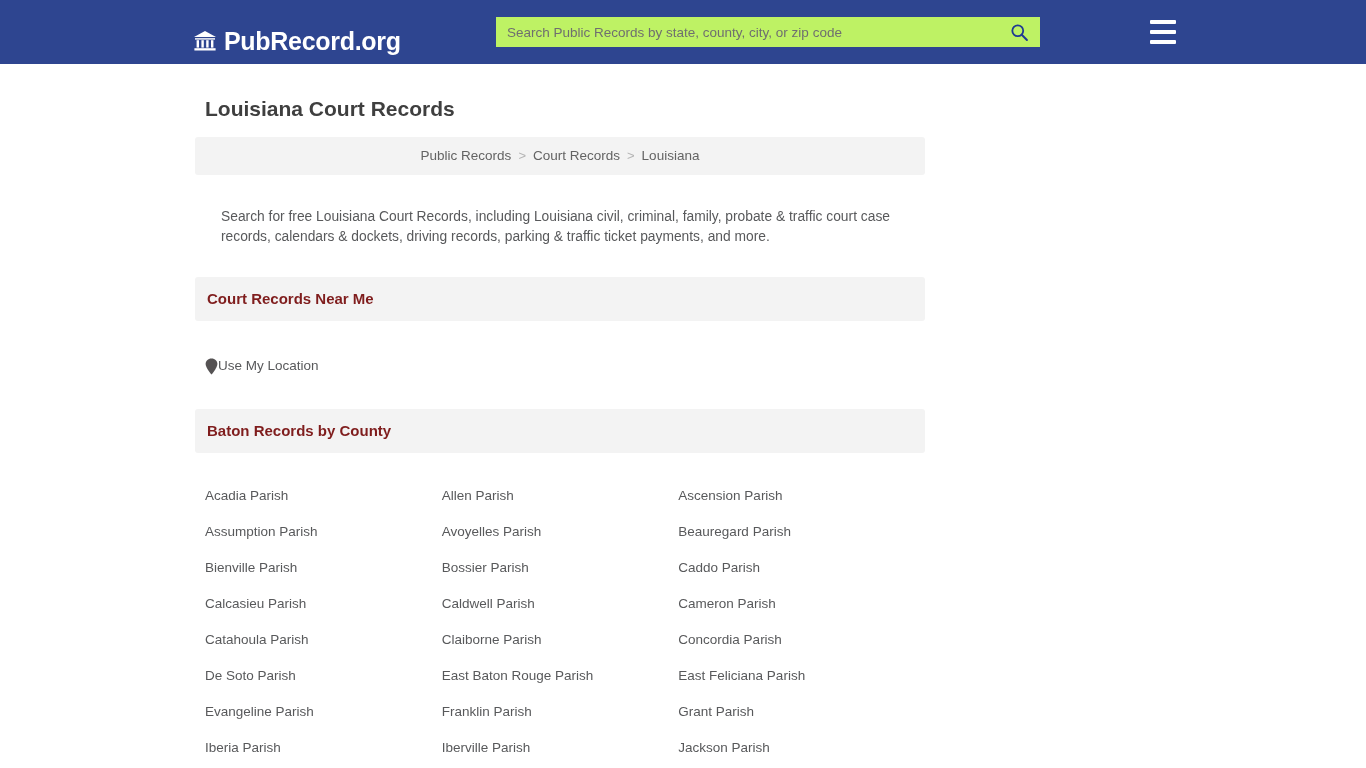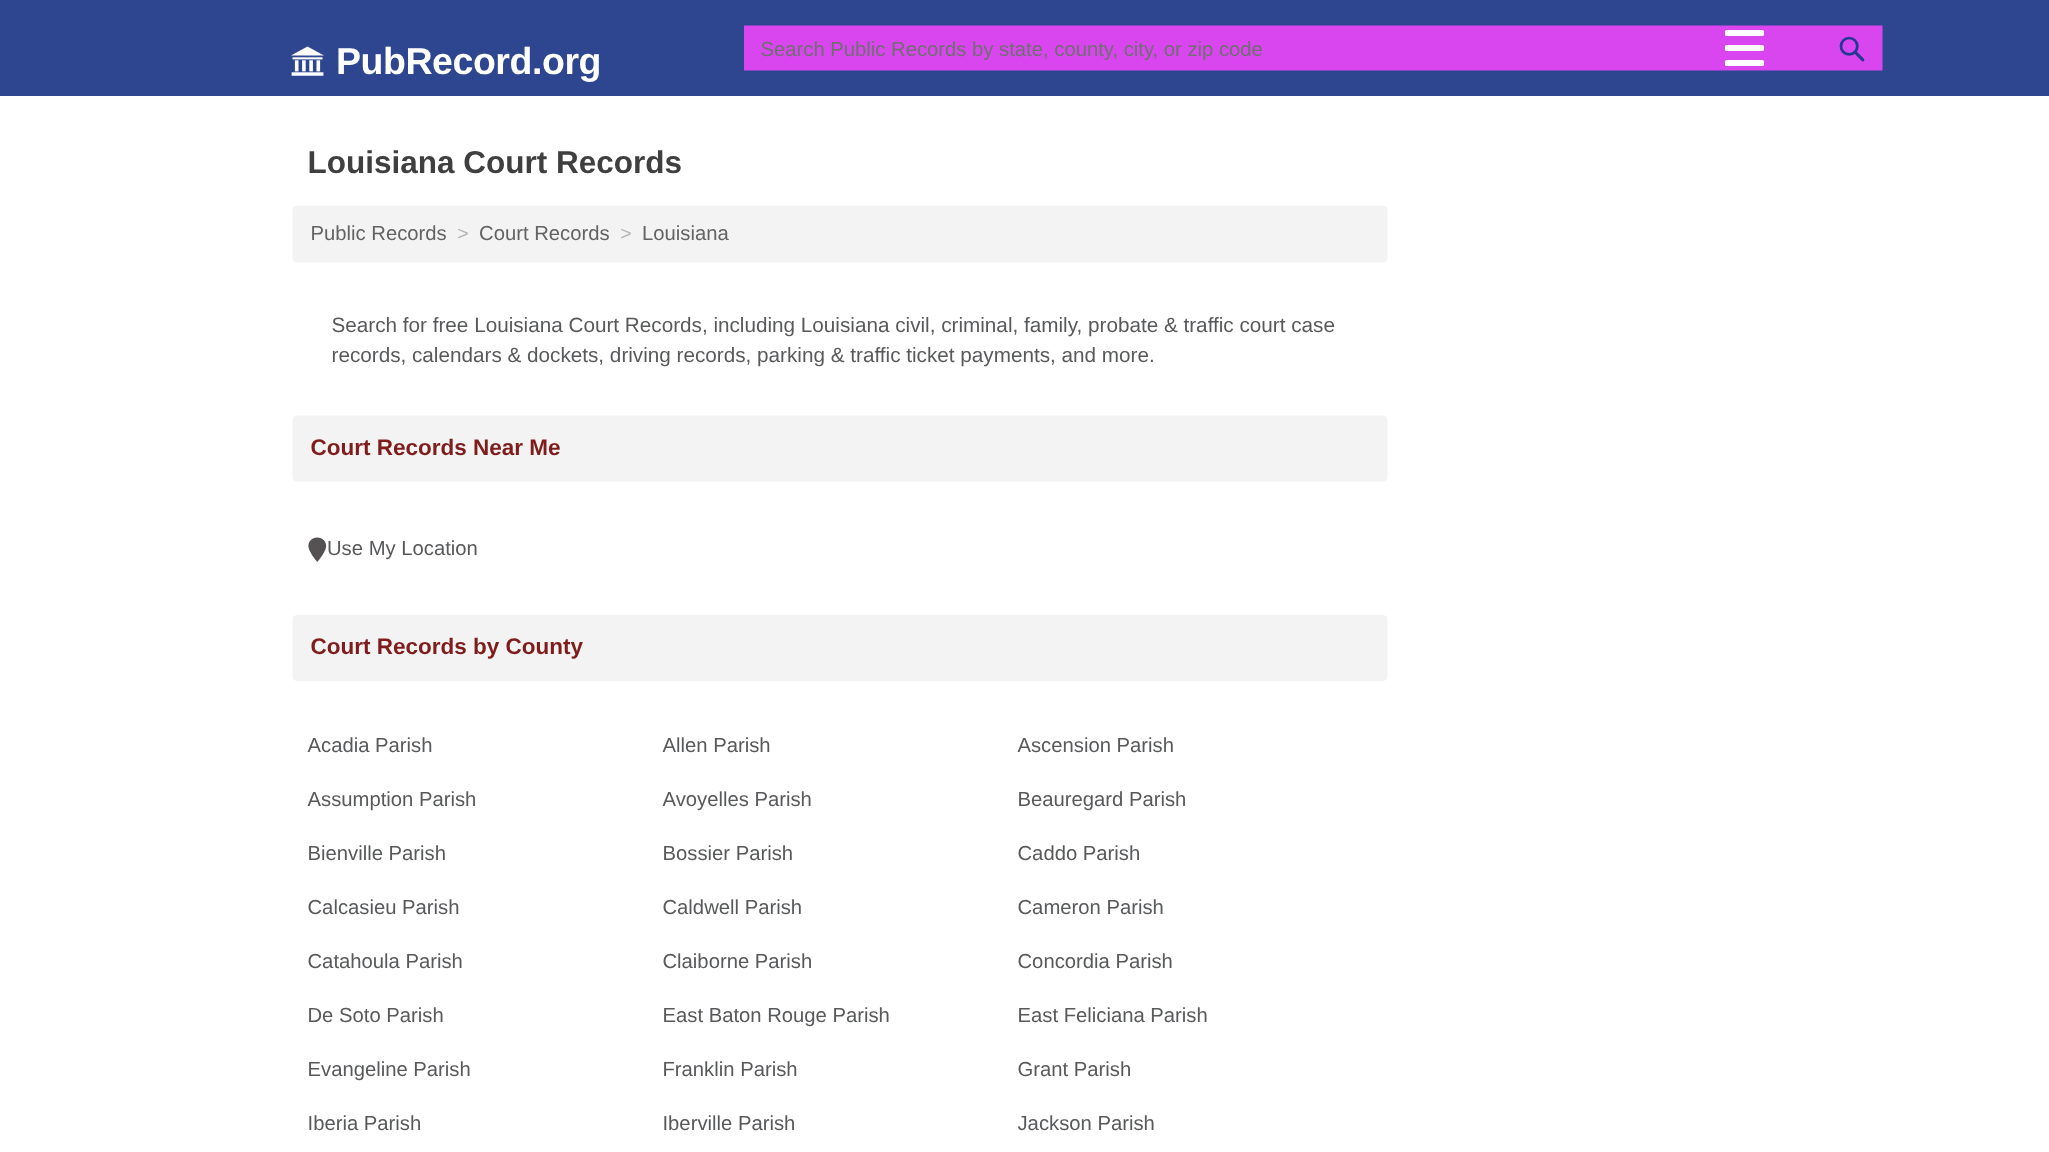--- a/index.html
+++ b/index.html
@@ -45,23 +45,23 @@
     font-weight: bold;
     letter-spacing: -0.3px;
     line-height: 26px;
     white-space: nowrap;
   }
 
   .search-wrap {
     position: absolute;
     left: 496px;
     top: 17px;
-    width: 759px;
+    width: 544px;
     height: 30px;
-    background: #d946ef;
+    background: #bef264;
     display: flex;
     align-items: center;
   }
   .search-input {
     flex: 1 1 auto;
     height: 28px;
     border: 0;
     outline: none;
     background: transparent;
     padding: 0 8px 0 11px;
@@ -128,20 +128,21 @@
   .breadcrumb {
     background: #F3F3F3;
     border-radius: 3px;
     margin-top: 15px;
     padding: 10px 12px;
     display: flex;
     align-items: center;
     flex-wrap: wrap;
     font-size: 13.5px;
     line-height: 18px;
+    justify-content: center;
   }
   .crumb {
     color: #636363;
     text-decoration: none;
     cursor: pointer;
   }
   .crumb-sep {
     color: #b4b4b4;
     margin: 0 7px;
     font-size: 13px;
@@ -264,21 +265,21 @@
       <a class="location-link" href="#">
         <span class="pin-icon">
           <svg viewBox="0 0 13 17" width="13" height="17" aria-hidden="true">
             <path d="M6.5 0.4 C2.9 0.4 0.6 3.0 0.6 6.0 C0.6 9.9 6.5 16.6 6.5 16.6 C6.5 16.6 12.4 9.9 12.4 6.0 C12.4 3.0 10.1 0.4 6.5 0.4 Z" fill="#555253"></path>
           </svg>
         </span>
         <span class="location-label">Use My Location</span>
       </a>
     </div>
 
-    <h2 class="section-head">Court Records by County</h2>
+    <h2 class="section-head">Baton Records by County</h2>
 
     <div class="county-grid" id="county-grid">
         <a class="county-link" href="#">Acadia Parish</a>
         <a class="county-link" href="#">Allen Parish</a>
         <a class="county-link" href="#">Ascension Parish</a>
         <a class="county-link" href="#">Assumption Parish</a>
         <a class="county-link" href="#">Avoyelles Parish</a>
         <a class="county-link" href="#">Beauregard Parish</a>
         <a class="county-link" href="#">Bienville Parish</a>
         <a class="county-link" href="#">Bossier Parish</a>

